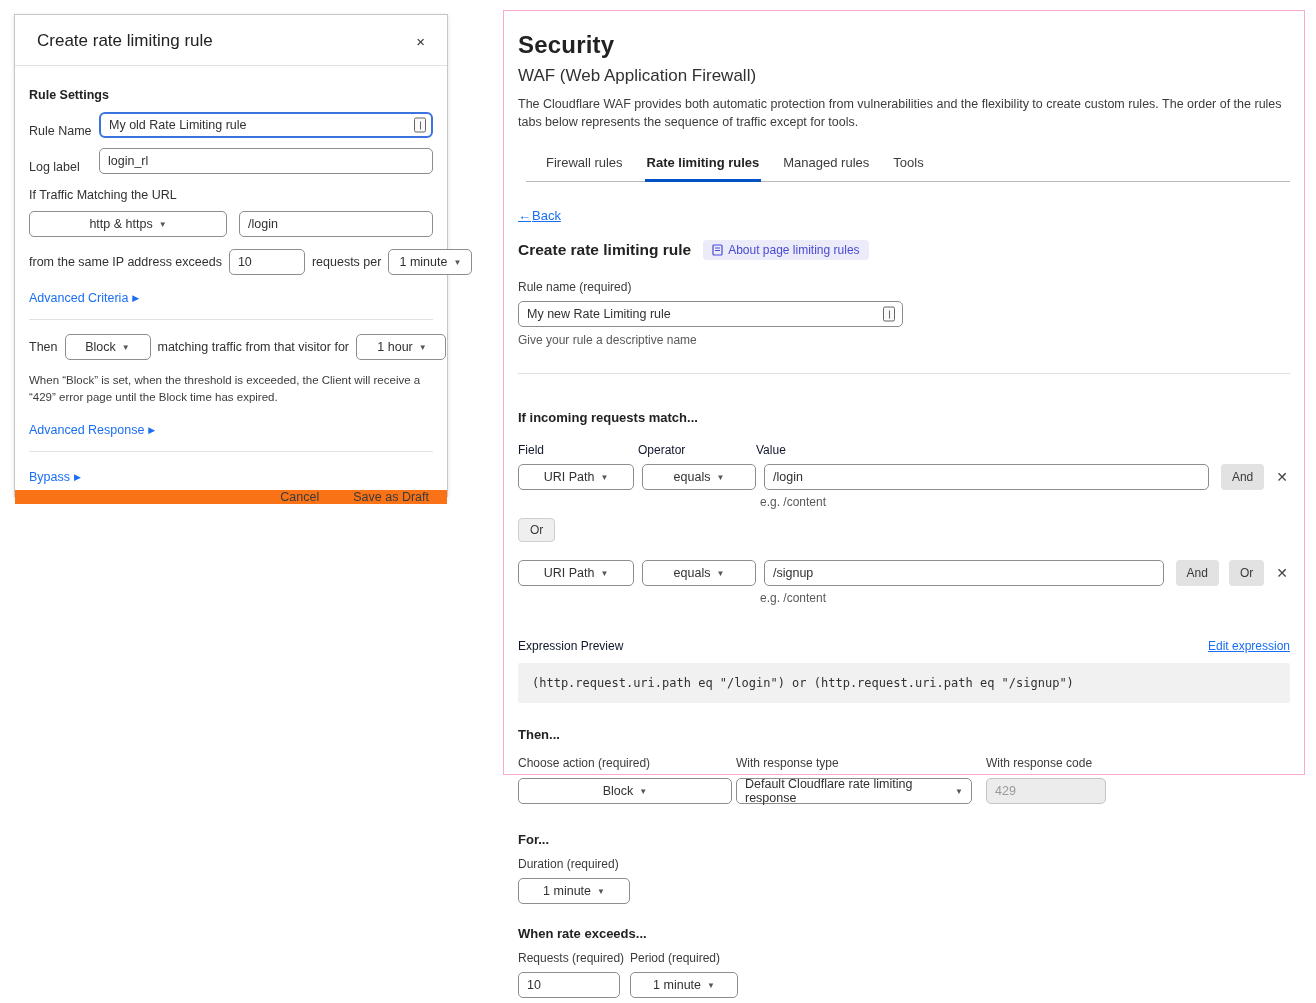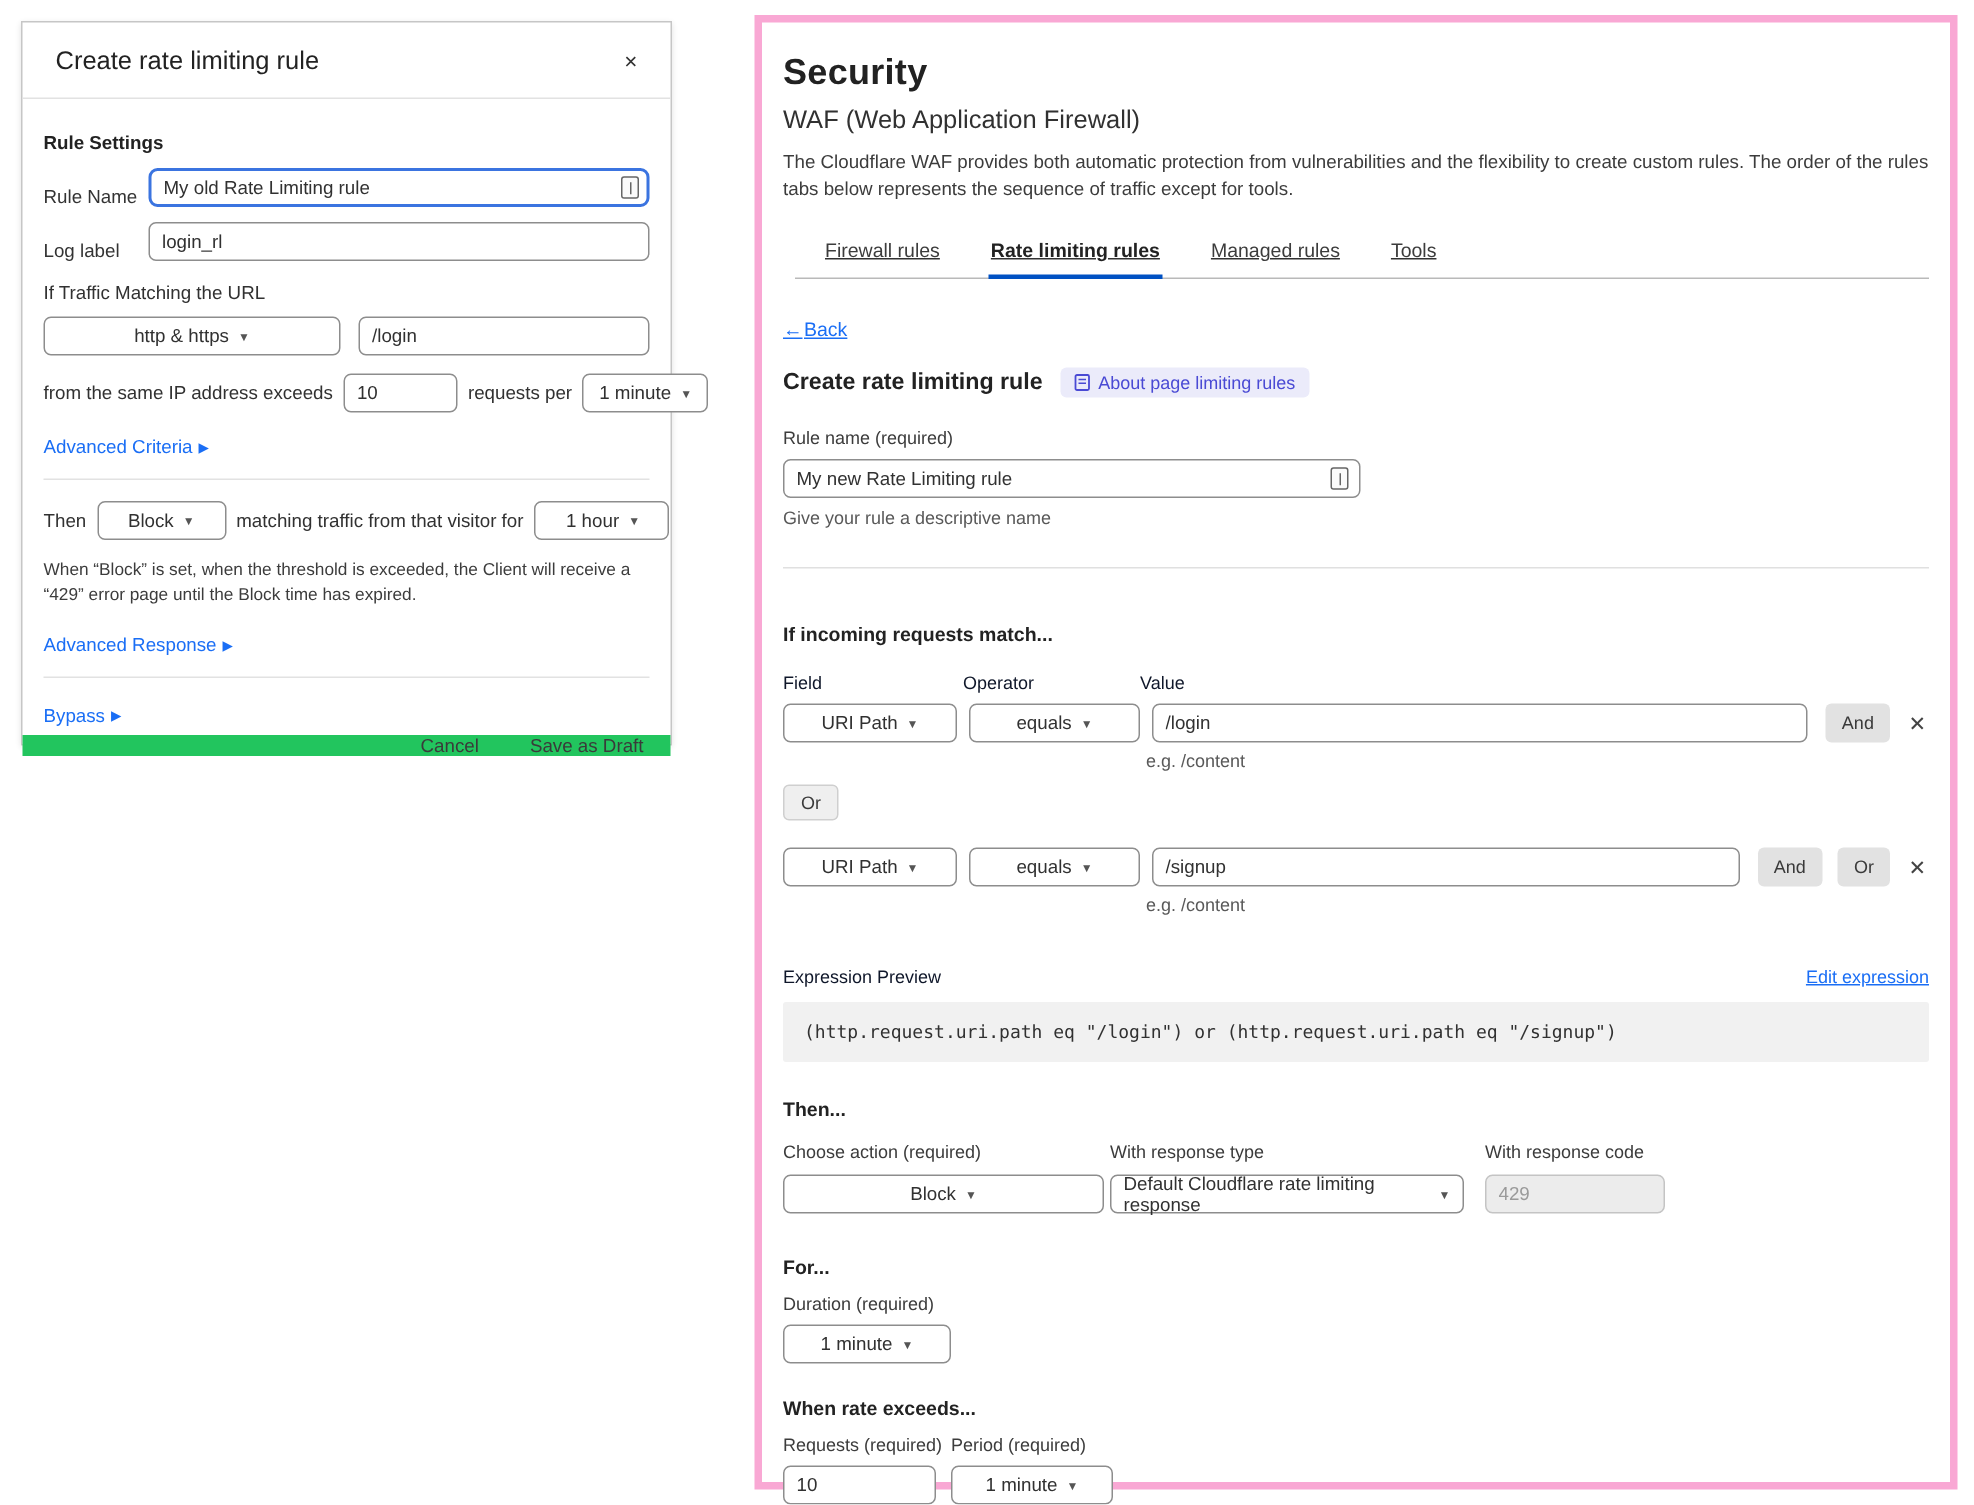--- a/index.html
+++ b/index.html
@@ -31,29 +31,29 @@
   .frow .flab { width:70px; flex:0 0 auto; font-size:12.5px; color:#333; }
   .inwrap { position:relative; flex:1; display:flex; align-items:center; }
   .inwrap .tin { padding-right:24px; }
   .inwrap .autofill { position:absolute; right:7px; top:50%; transform:translateY(-50%); }
   .tin.focused { border:2px solid #3b74e0; border-radius:6px; }
   .dlg-selrow { display:flex; gap:12px; margin-bottom:12px; }
   .dlg-inline { display:flex; align-items:center; gap:7px; margin-bottom:12px; font-size:12.5px; flex-wrap:nowrap; white-space:nowrap; }
   .dlg-link { display:inline-flex; align-items:center; gap:4px; margin:4px 0 14px 0; font-size:12.5px; }
   .dlg-divider { border-top:1px solid #e2e2e2; margin:0 0 14px 0; }
   .note { font-size:11.5px; color:#3c3c3c; line-height:1.5; margin-bottom:12px; }
-  .dialog-footer { margin-top:auto; background:#22c55e; height:44px; display:flex; align-items:center; justify-content:flex-end; gap:34px; padding:0 18px; }
+  .dialog-footer { margin-top:auto; background:#f97316; height:44px; display:flex; align-items:center; justify-content:flex-end; gap:34px; padding:0 18px; }
   .footer-btn { background:none; border:none; font-size:12.5px; color:#3a3a3a; cursor:pointer; font-family:"Liberation Sans", sans-serif; }
 
   
-  .panel { position:absolute; left:503px; top:10px; width:802px; height:983px; background:#fff; border:5px solid #f9a8d4; padding:20px 14px 0 14px; }
+  .panel { position:absolute; left:503px; top:10px; width:802px; height:765px; background:#fff; border:1px solid #f9a8d4; padding:20px 14px 0 14px; }
   .sec-title { font-size:24px; font-weight:bold; color:#222; letter-spacing:.2px; }
   .sec-sub { font-size:17px; color:#313131; margin-top:7px; font-weight:400; }
   .sec-desc { font-size:12.5px; color:#3c3c3c; line-height:1.45; margin-top:9px; max-width:770px; }
-  .tabs { display:flex; gap:30px; margin:18px 0 0 26px;text-decoration:underline; }
+  .tabs { display:flex; gap:20px; margin:18px 0 0 26px; }
   .tab { font-size:13px; color:#3c3c3c; padding:6px 2px 9px 2px; cursor:pointer; border-bottom:3px solid transparent; }
   .tab.active { font-weight:bold; color:#222; border-bottom:3px solid #0051c3; }
   .tabs-rule { border-top:1px solid #b9b9b9; margin:-1px 0 0 8px; }
   .back { display:inline-flex; align-items:center; gap:1px; margin-top:26px; font-size:13px; color:#1a6ef5; text-decoration:underline; cursor:pointer; }
   .crl-row { display:flex; align-items:center; gap:12px; margin-top:16px; }
   .crl-title { font-size:15.5px; font-weight:bold; color:#222; }
   .badge { display:inline-flex; align-items:center; gap:5px; background:#ebebfa; border-radius:4px; padding:3px 9px; font-size:12px; color:#4a4ad4; cursor:pointer; }
   .fgroup-label { font-size:12px; color:#3c3c3c; margin-bottom:7px; }
   .rn-wrap { position:relative; width:385px; }
   .rn-wrap .autofill { position:absolute; right:8px; top:50%; transform:translateY(-50%); }

